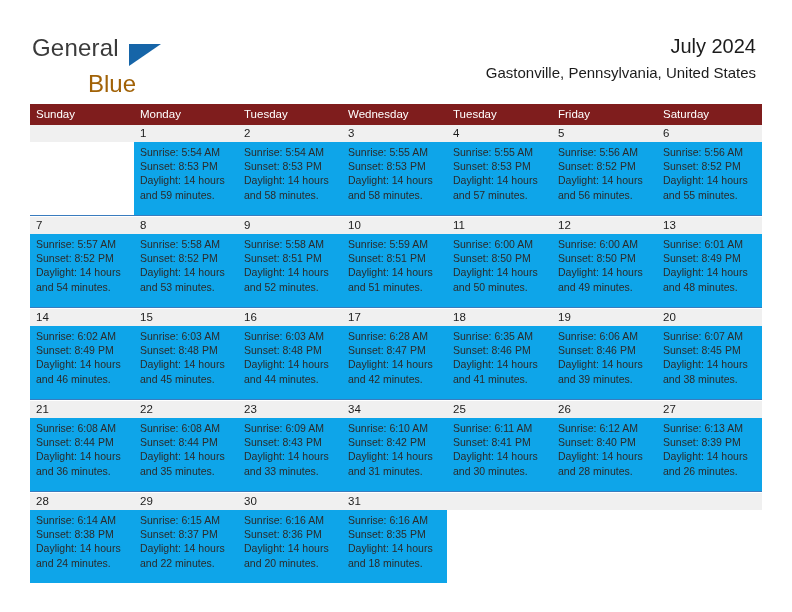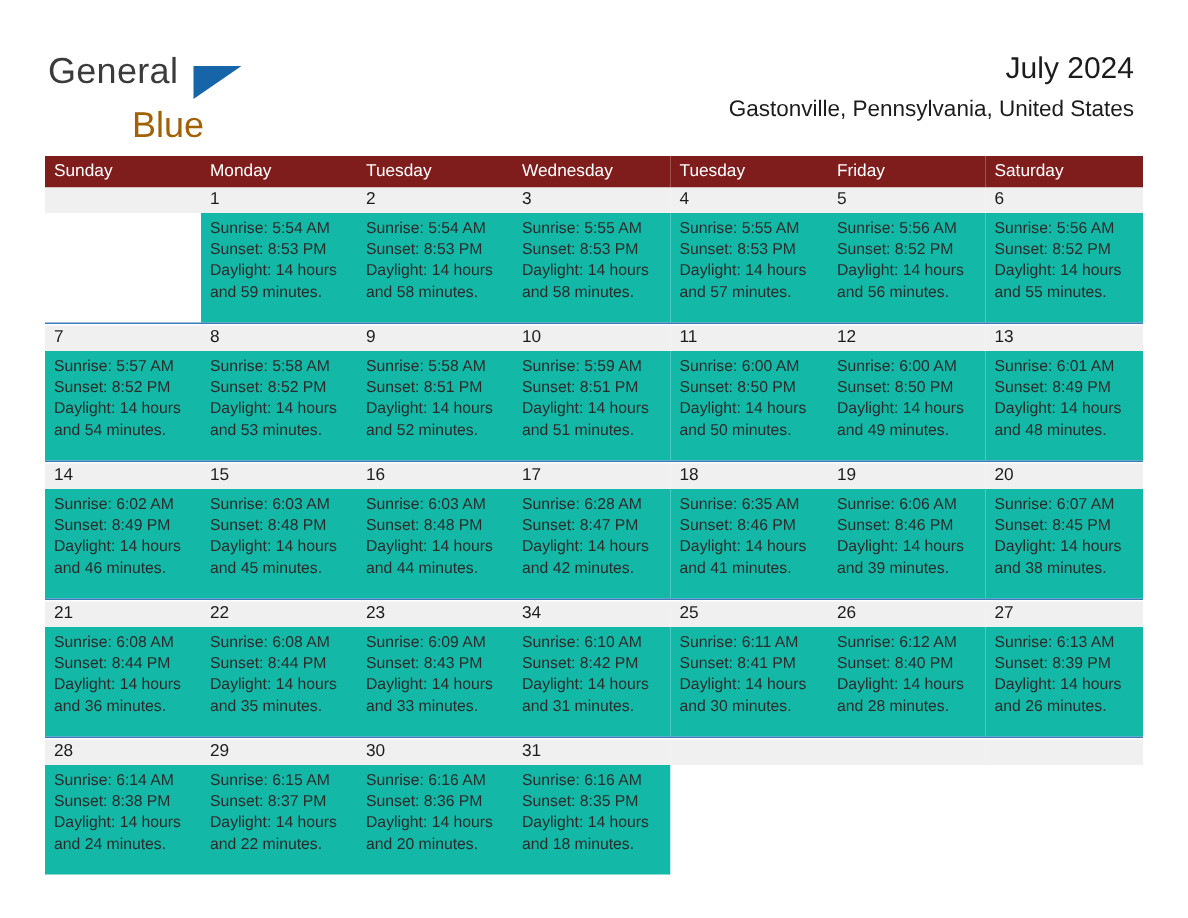--- a/index.html
+++ b/index.html
@@ -131,21 +131,21 @@
     line-height: 17px;
     color: #1c1c1c;
     padding-left: 6px !important;
     white-space: nowrap;
   }
   .daynum-row td.empty {
     background: #f0f0f0;
   }
 
   .info-row td {
-    background: #14b8a6;
+    background: #0ea5e9;
     height: 70px;
     font-size: 10.5px;
     line-height: 14.2px;
     color: #2b2b2b;
     padding: 3px 6px 0 6px !important;
   }
   .info-row td.empty {
     background: #ffffff;
   }
   .info-line {

